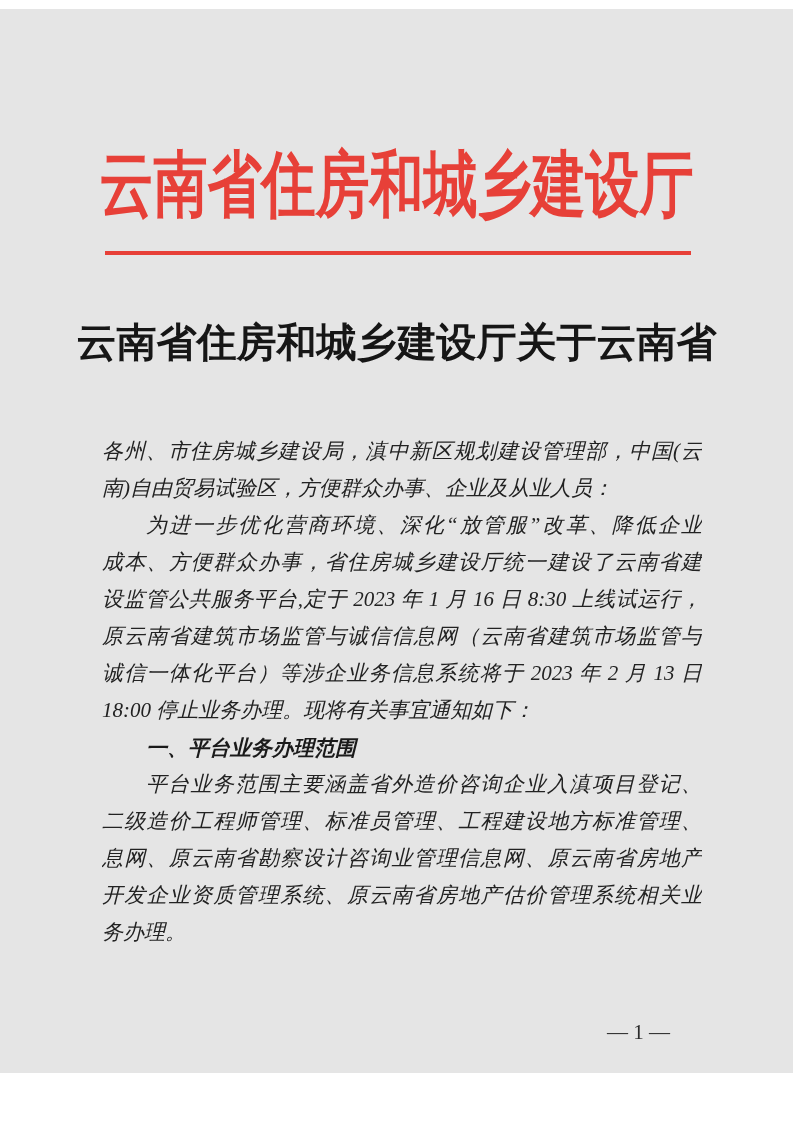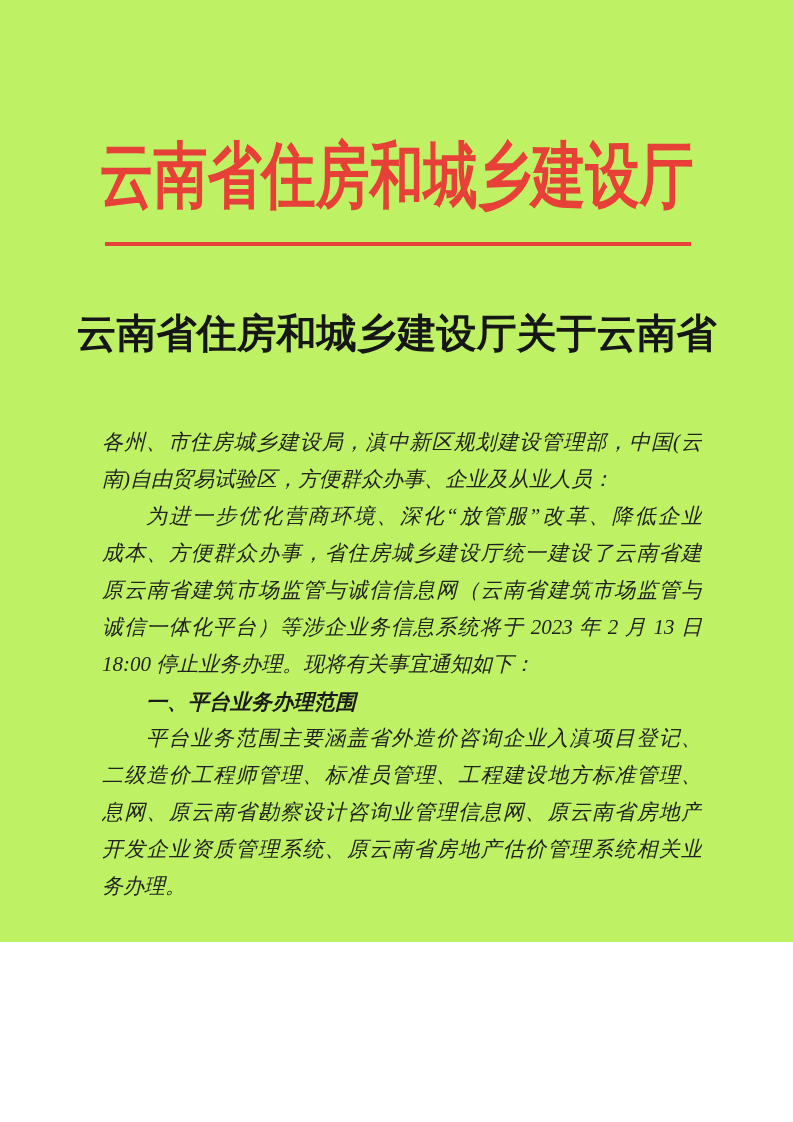--- a/index.html
+++ b/index.html
@@ -1,23 +1,23 @@
 <!DOCTYPE html>
 <html style="--red: #e74038;"><head>
 <meta charset="utf-8">
 <style>
   :root { --red: #e74038; --ink: #222222; }
   * { box-sizing: border-box; }
   html, body { margin: 0; padding: 0; background: #ffffff; }
   .page {
     position: relative;
     width: 793px;
-    height: 942px;
-    margin: 0 auto;
-    background: #bef264;
+    height: 1064px;
+    margin: 9px auto;
+    background: #e5e5e5;
     overflow: hidden;
     font-family: "Liberation Serif", serif;
   }
   .letterhead {
     position: absolute;
     top: 149px;
     left: 0;
     width: 100%;
     height: 54px;
     line-height: 54px;
@@ -95,20 +95,21 @@
 
   <div class="doc-title">
     <div>云南省住房和城乡建设厅关于云南省</div>
   </div>
 
   <div class="body-text">
       <div class="line justify">各州、市住房城乡建设局，滇中新区规划建设管理部，中国(云</div>
       <div class="line">南)自由贸易试验区，方便群众办事、企业及从业人员：</div>
       <div class="line justify indent">为进一步优化营商环境、深化“放管服”改革、降低企业</div>
       <div class="line justify">成本、方便群众办事，省住房城乡建设厅统一建设了云南省建</div>
+      <div class="line justify">设监管公共服务平台,定于 2023 年 1 月 16 日 8:30 上线试运行，</div>
       <div class="line justify">原云南省建筑市场监管与诚信信息网（云南省建筑市场监管与</div>
       <div class="line justify">诚信一体化平台）等涉企业务信息系统将于 2023 年 2 月 13 日</div>
       <div class="line">18:00 停止业务办理。现将有关事宜通知如下：</div>
       <div class="line indent bold">一、平台业务办理范围</div>
       <div class="line justify indent">平台业务范围主要涵盖省外造价咨询企业入滇项目登记、</div>
       <div class="line justify">二级造价工程师管理、标准员管理、工程建设地方标准管理、</div>
       <div class="line justify">息网、原云南省勘察设计咨询业管理信息网、原云南省房地产</div>
       <div class="line justify">开发企业资质管理系统、原云南省房地产估价管理系统相关业</div>
       <div class="line">务办理。</div>
     </div>

